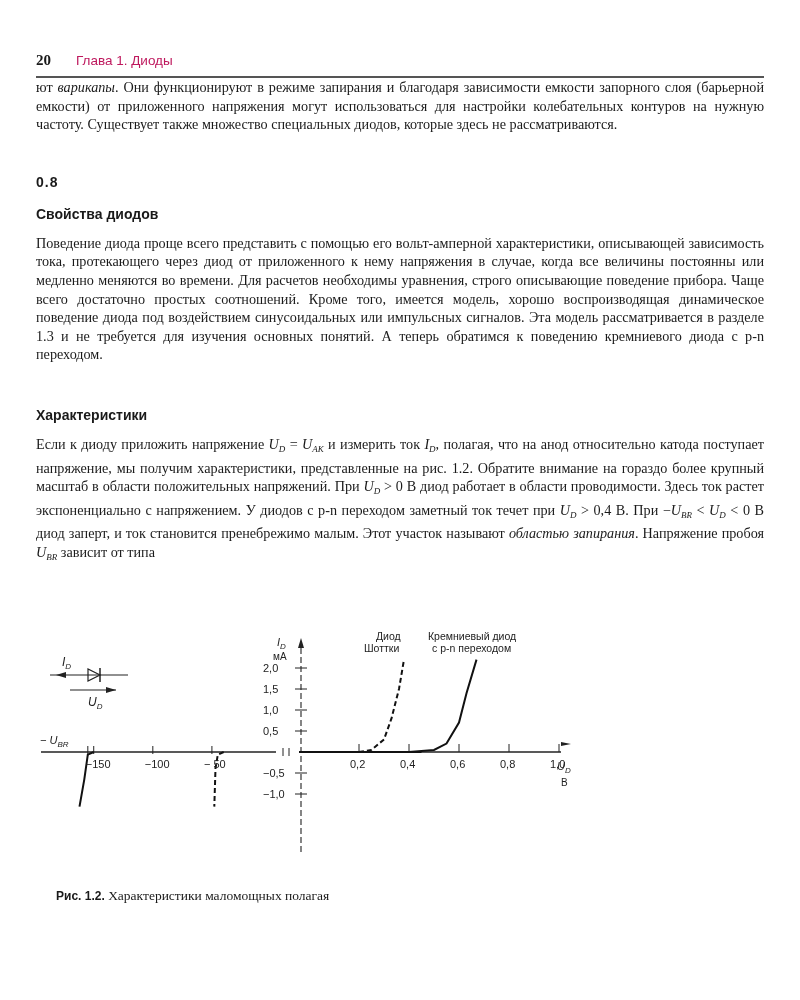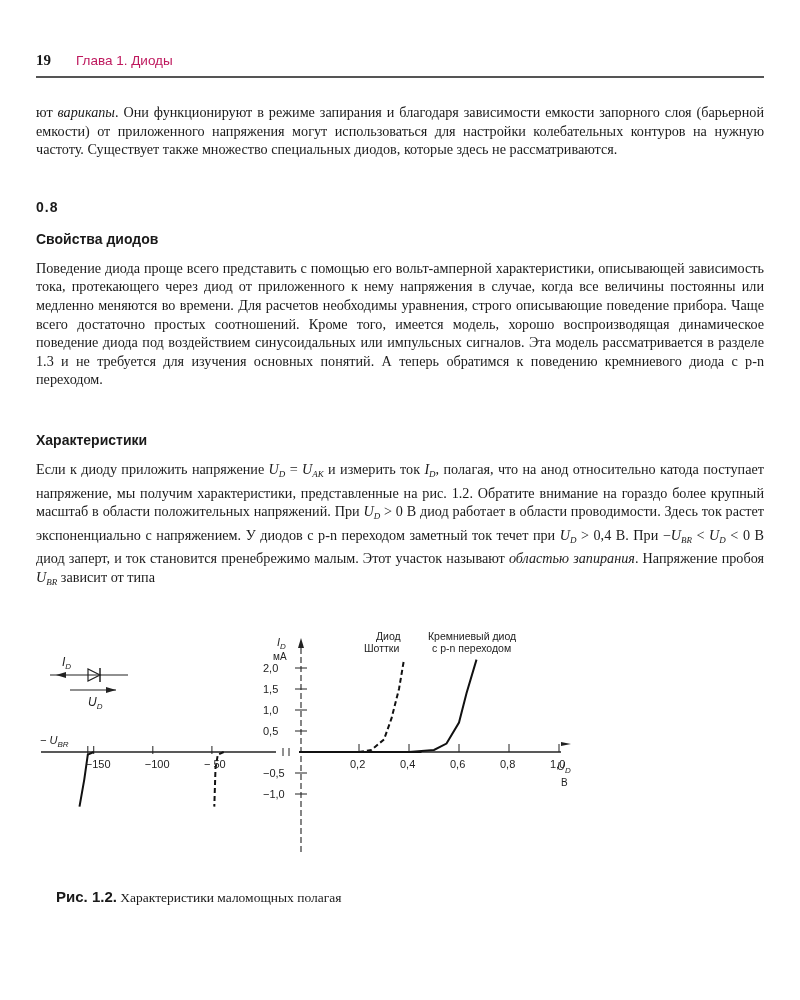--- a/index.html
+++ b/index.html
@@ -9,33 +9,33 @@
   .page-no { font-family: "Liberation Serif", serif; font-weight: bold; font-size: 15px; width: 40px; }
   .chapter { font-family: "Liberation Sans", sans-serif; font-size: 13.5px; color: #be185d; }
   .para { font-family: "Liberation Serif", serif; font-size: 14.2px; line-height: 18.6px; text-align: justify; margin: 0; }
   .para em { font-style: italic; }
   .sec-num { font-family: "Liberation Sans", sans-serif; font-weight: bold; font-size: 14px; letter-spacing: 1px; margin: 0; }
   .sec-title { font-family: "Liberation Sans", sans-serif; font-weight: bold; font-size: 14px; margin: 16px 0 12px 0; }
   .sub { font-size: 9px; vertical-align: -3px; font-style: italic; }
   .var { font-style: italic; }
   .figure { position: absolute; left: 36px; top: 630px; width: 560px; height: 250px; }
   .caption { position: absolute; left: 56px; top: 888px; font-size: 13.5px; font-family: "Liberation Serif", serif; }
-  .caption b { font-family: "Liberation Sans", sans-serif; font-weight: bold; font-size: 15px; }
+  .caption b { font-family: "Liberation Sans", sans-serif; font-weight: bold; font-size: 12px; }
   svg text { font-family: "Liberation Sans", sans-serif; fill: #222; }
 </style>
 </head>
 <body>
 
 <div class="page">
   <div class="running-head">
-    <span class="page-no">19</span>
+    <span class="page-no">20</span>
     <span class="chapter">Глава 1. Диоды</span>
   </div>
 
-  <p class="para" style="margin-top:25px;"><span>ют </span><em>варикапы</em><span>. Они функционируют в режиме запирания и благодаря зависимости емкости запорного слоя (барьерной емкости) от приложенного напряжения могут использоваться для настройки колебательных контуров на нужную частоту. Существует также множество специальных диодов, которые здесь не рассматриваются.</span></p>
+  <p class="para" style="margin-top:0;"><span>ют </span><em>варикапы</em><span>. Они функционируют в режиме запирания и благодаря зависимости емкости запорного слоя (барьерной емкости) от приложенного напряжения могут использоваться для настройки колебательных контуров на нужную частоту. Существует также множество специальных диодов, которые здесь не рассматриваются.</span></p>
 
   <div style="height:40px"></div>
   <p class="sec-num">0.8</p>
   <p class="sec-title">Свойства диодов</p>
   <p class="para">Поведение диода проще всего представить с помощью его вольт-амперной характеристики, описывающей зависимость тока, протекающего через диод от приложенного к нему напряжения в случае, когда все величины постоянны или медленно меняются во времени. Для расчетов необходимы уравнения, строго описывающие поведение прибора. Чаще всего достаточно простых соотношений. Кроме того, имеется модель, хорошо воспроизводящая динамическое поведение диода под воздействием синусоидальных или импульсных сигналов. Эта модель рассматривается в разделе 1.3 и не требуется для изучения основных понятий. А теперь обратимся к поведению кремниевого диода с p-n переходом.</p>
 
   <div style="height:27px"></div>
   <p class="sec-title">Характеристики</p>
   <p class="para"><span>Если к диоду приложить напряжение </span><span class="var">U</span><span class="sub">D</span><span> = </span><span class="var">U</span><span class="sub">AK</span><span> и измерить ток </span><span class="var">I</span><span class="sub">D</span><span>, полагая, что на анод относительно катода поступает напряжение, мы получим характеристики, представленные на рис. 1.2. Обратите внимание на гораздо более крупный масштаб в области положительных напряжений. При </span><span class="var">U</span><span class="sub">D</span><span> &gt; 0 В диод работает в области проводимости. Здесь ток растет экспоненциально с напряжением. У диодов с p-n переходом заметный ток течет при </span><span class="var">U</span><span class="sub">D</span><span> &gt; 0,4 В. При −</span><span class="var">U</span><span class="sub">BR</span><span> &lt; </span><span class="var">U</span><span class="sub">D</span><span> &lt; 0 В диод заперт, и ток становится пренебрежимо малым. Этот участок называют </span><em>областью запирания</em><span>. Напряжение пробоя </span><span class="var">U</span><span class="sub">BR</span><span> зависит от типа</span></p>
 </div>

